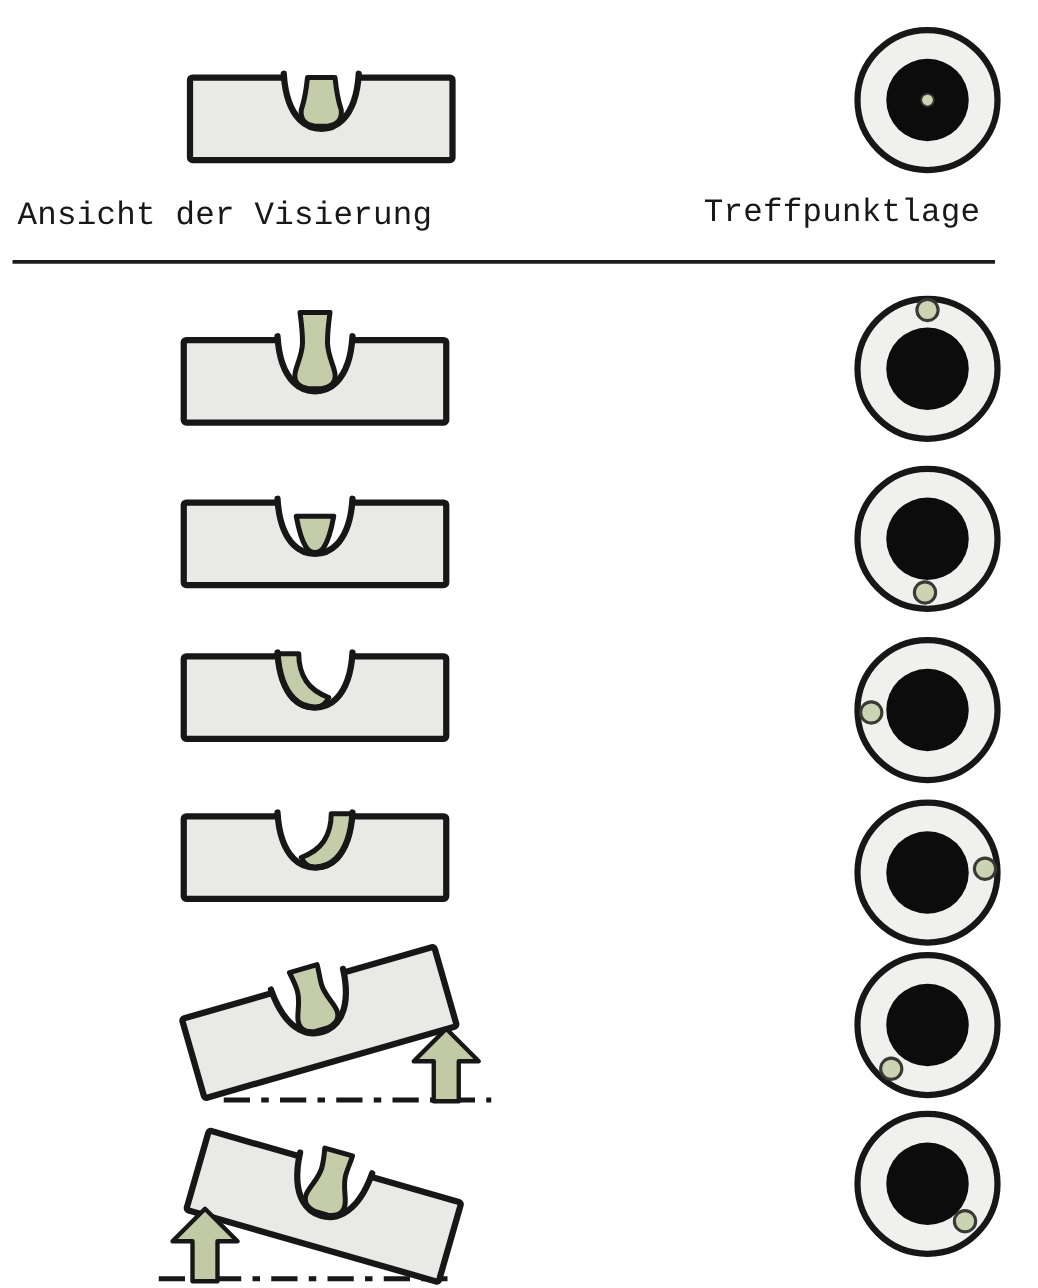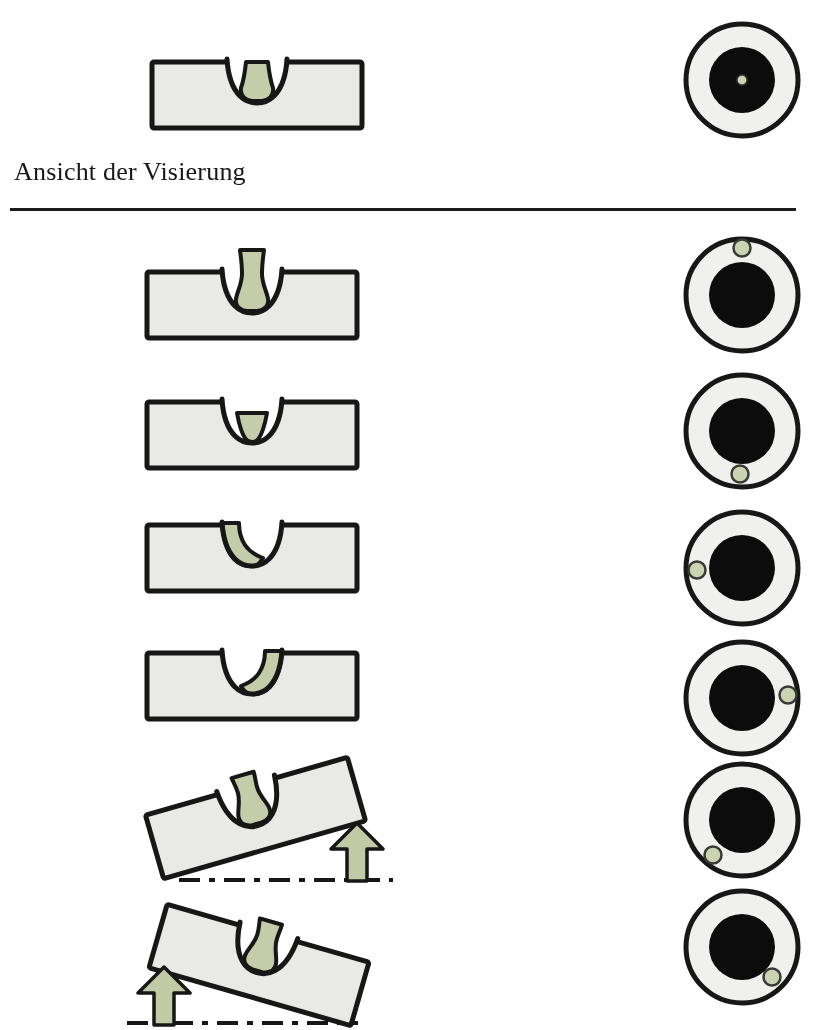--- a/index.html
+++ b/index.html
@@ -1,32 +1,33 @@
 <!DOCTYPE html>
 <html><head>
 <meta charset="utf-8">
 <style>
   html,body{margin:0;padding:0;background:#ffffff;}
   #page{
     position:relative;width:830px;height:1030px;background:#ffffff;overflow:hidden;
-    font-family:Liberation Serif, serif;
+    font-family:Liberation Mono, monospace;
   }
   .col-label{
     position:absolute;font-size:26px;color:#181818;letter-spacing:0.2px;white-space:nowrap;
   }
   #label-left{left:14px;top:157px;}
   #label-right{left:563px;top:155px;}
   #divider{position:absolute;left:10px;top:208px;width:786px;height:3px;background:#1c1c1c;}
   .abs{position:absolute;}
 </style>
 </head>
 <body>
 
 <div id="page">
   <div id="label-left" class="col-label">Ansicht der Visierung</div>
+  <div id="label-right" class="col-label">Treffpunktlage</div>
   <div id="divider"></div>
   <div id="diagram" class="abs" style="left:0;top:0;width:830px;height:1030px;">
       <svg class="abs" style="left:142px;top:26px;" width="230" height="116" viewBox="0 0 230 116">
         <rect x="10" y="36" width="210" height="66" rx="2" fill="#e9e9e6" stroke="#171717" stroke-width="5"></rect>
         <path d="M85,33 C86,50 90,62 98,70 C103,75 109,77 115,77 C121,77 127,75 132,70 C140,62 144,50 145,33 L145,29 L85,29 Z" fill="#ffffff" stroke="none"></path>
         <path d="M104,36 C103,46 101,56 99,62 C98,70 103,74 110,75 L120,75 C127,74 132,70 131,62 C129,56 127,46 126,36 Z" fill="#c5ccaa" stroke="#171717" stroke-width="4" stroke-linejoin="round"></path>
         <path d="M85,33 C86,50 90,62 98,70 C103,75 109,77 115,77 C121,77 127,75 132,70 C140,62 144,50 145,33" fill="none" stroke="#171717" stroke-width="5" stroke-linecap="round"></path>
       </svg>
       <svg class="abs" style="left:680px;top:18px;" width="124" height="124" viewBox="0 0 124 124">
         <circle cx="62" cy="62" r="56" fill="#f0f0ee" stroke="#171717" stroke-width="5"></circle>

